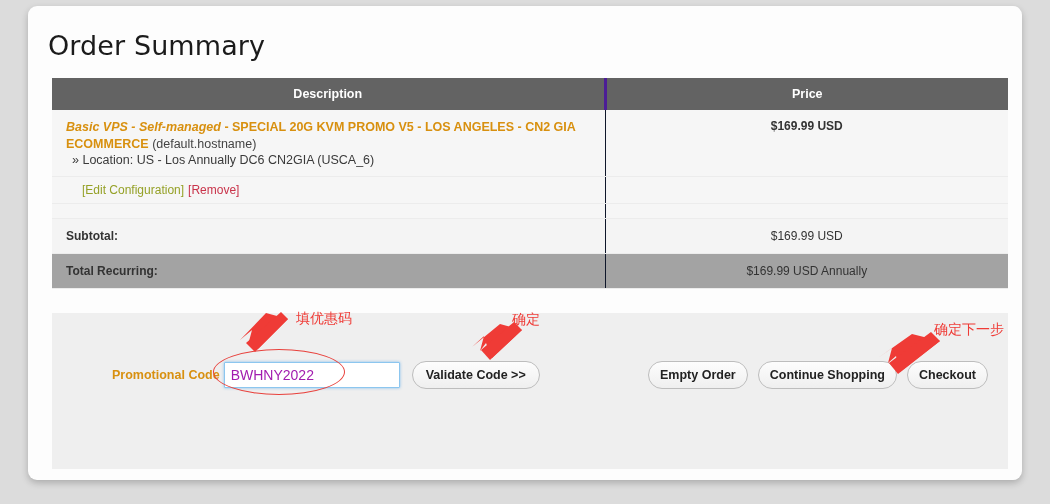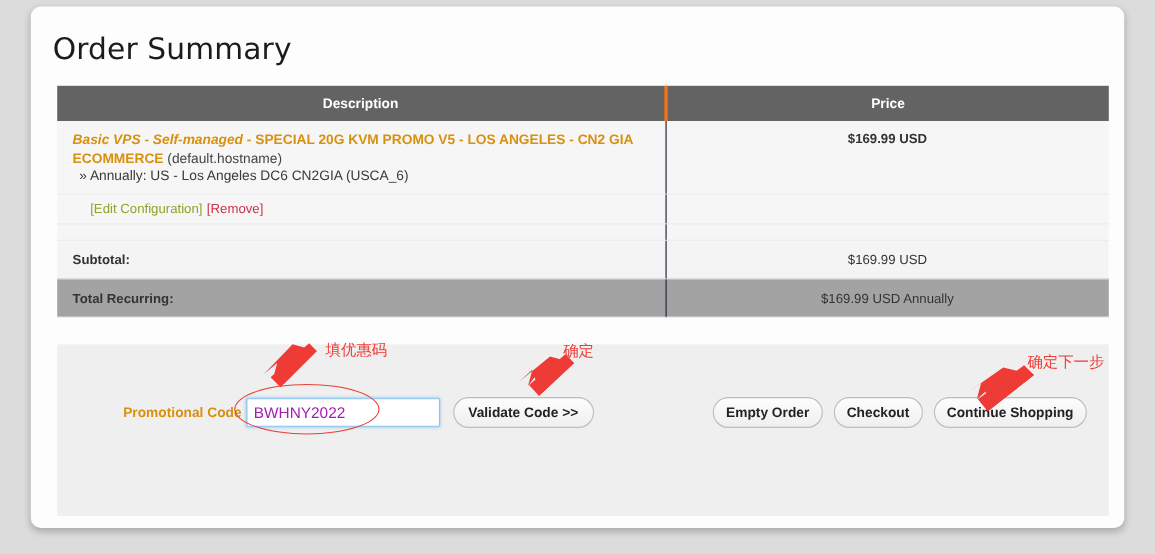--- a/index.html
+++ b/index.html
@@ -44,21 +44,21 @@
     border-collapse: collapse;
     table-layout: fixed;
   }
   .cart th {
     background: #636363;
     color: #ffffff;
     font-size: 12.5px;
     font-weight: bold;
     padding: 9px 4px;
     text-align: center;
-    border-right: 3px solid #f97316;
+    border-right: 3px solid #4c1d95;
   }
   .cart th:last-child { border-right: none; }
   .cart td {
     font-size: 12px;
     color: #333333;
     vertical-align: top;
     border-right: 1px solid #0f172a;
     border-bottom: 1px solid #ececec;
     background: #f6f6f6;
   }
@@ -217,21 +217,21 @@
     <thead>
       <tr>
         <th>Description</th>
         <th>Price</th>
       </tr>
     </thead>
     <tbody>
       <tr>
         <td class="prod-cell">
           <div class="prod-name"><span class="ital">Basic VPS - Self-managed</span><span> - SPECIAL 20G KVM PROMO V5 - LOS ANGELES - CN2 GIA ECOMMERCE</span><span class="prod-host"> (default.hostname)</span></div>
-          <div class="prod-loc">» Annually: US - Los Angeles DC6 CN2GIA (USCA_6)</div>
+          <div class="prod-loc">» Location: US - Los Annually DC6 CN2GIA (USCA_6)</div>
         </td>
         <td class="price-cell">$169.99 USD</td>
       </tr>
       <tr>
         <td class="links-cell">
           <a href="#" class="link-edit">[Edit Configuration]</a><a href="#" class="link-remove">[Remove]</a>
         </td>
         <td></td>
       </tr>
       <tr class="row-empty">
@@ -252,22 +252,22 @@
   <div class="bottom-panel">
 
     <div class="promo-row">
       <span class="promo-label">Promotional Code</span>
       <input class="promo-input" type="text" value="BWHNY2022" style="">
       <button class="btn btn-validate">Validate Code &gt;&gt;</button>
     </div>
 
     <div class="action-row">
       <button class="btn">Empty Order</button>
+      <button class="btn">Continue Shopping</button>
       <button class="btn">Checkout</button>
-      <button class="btn">Continue Shopping</button>
     </div>
 
   </div>
 </div>
 
 <div class="anno" style="left:296px; top:310px;">填优惠码</div>
 <div class="anno" style="left:512px; top:311px;">确定</div>
 <div class="anno" style="left:934px; top:321px;">确定下一步</div>
 
 <svg class="anno-arrow" style="left:0; top:0;" width="1050" height="504">

